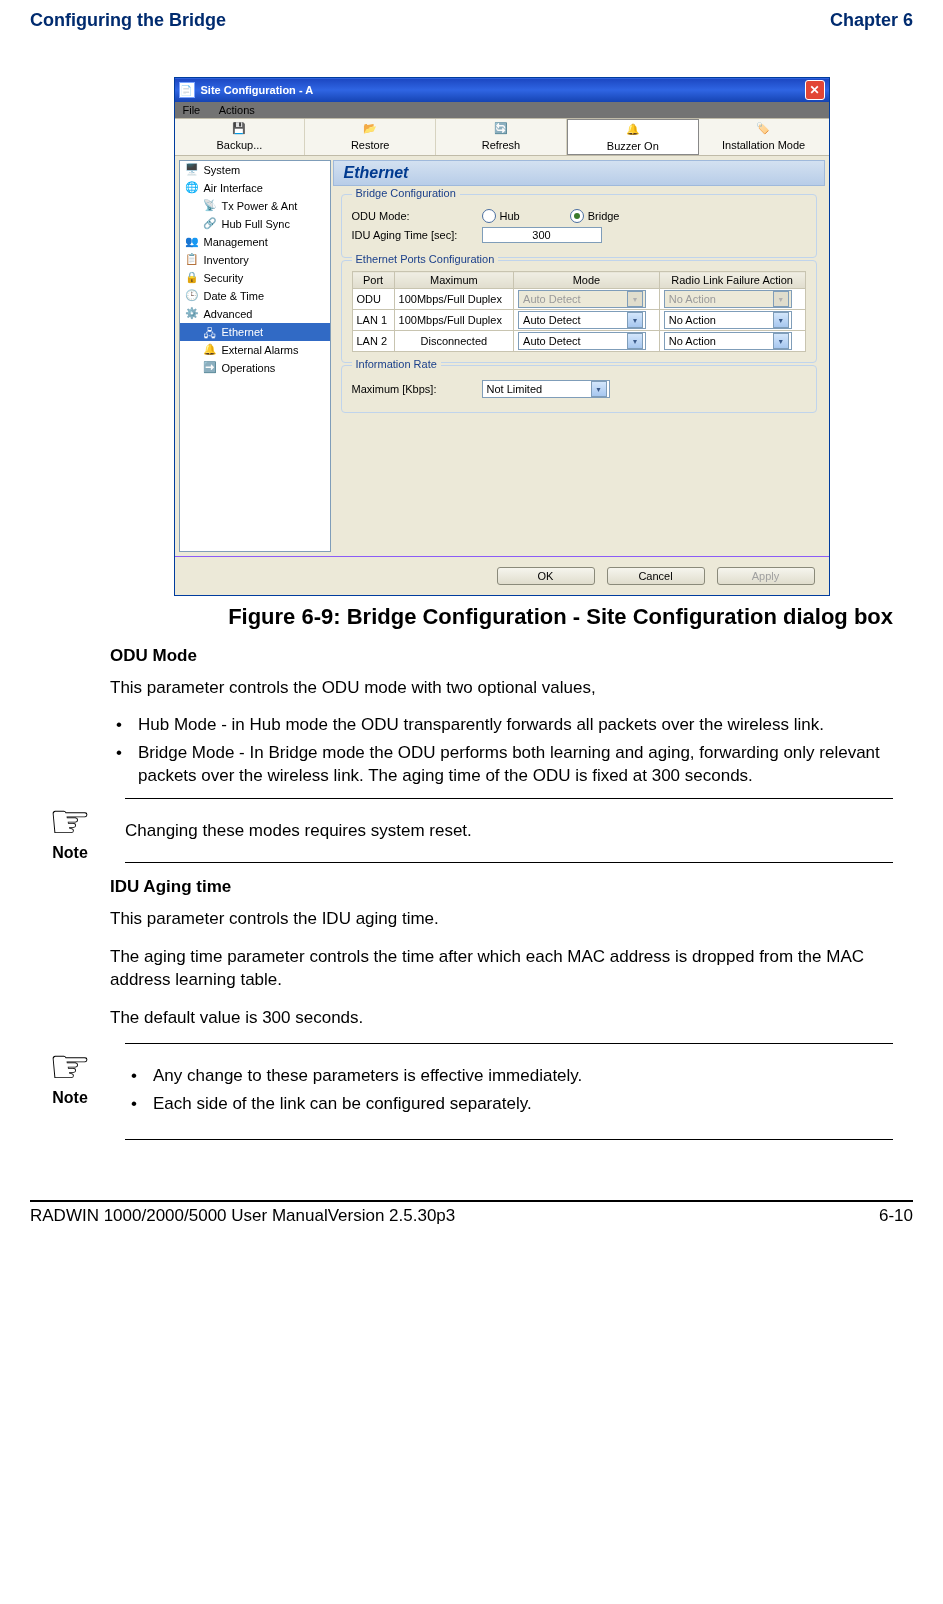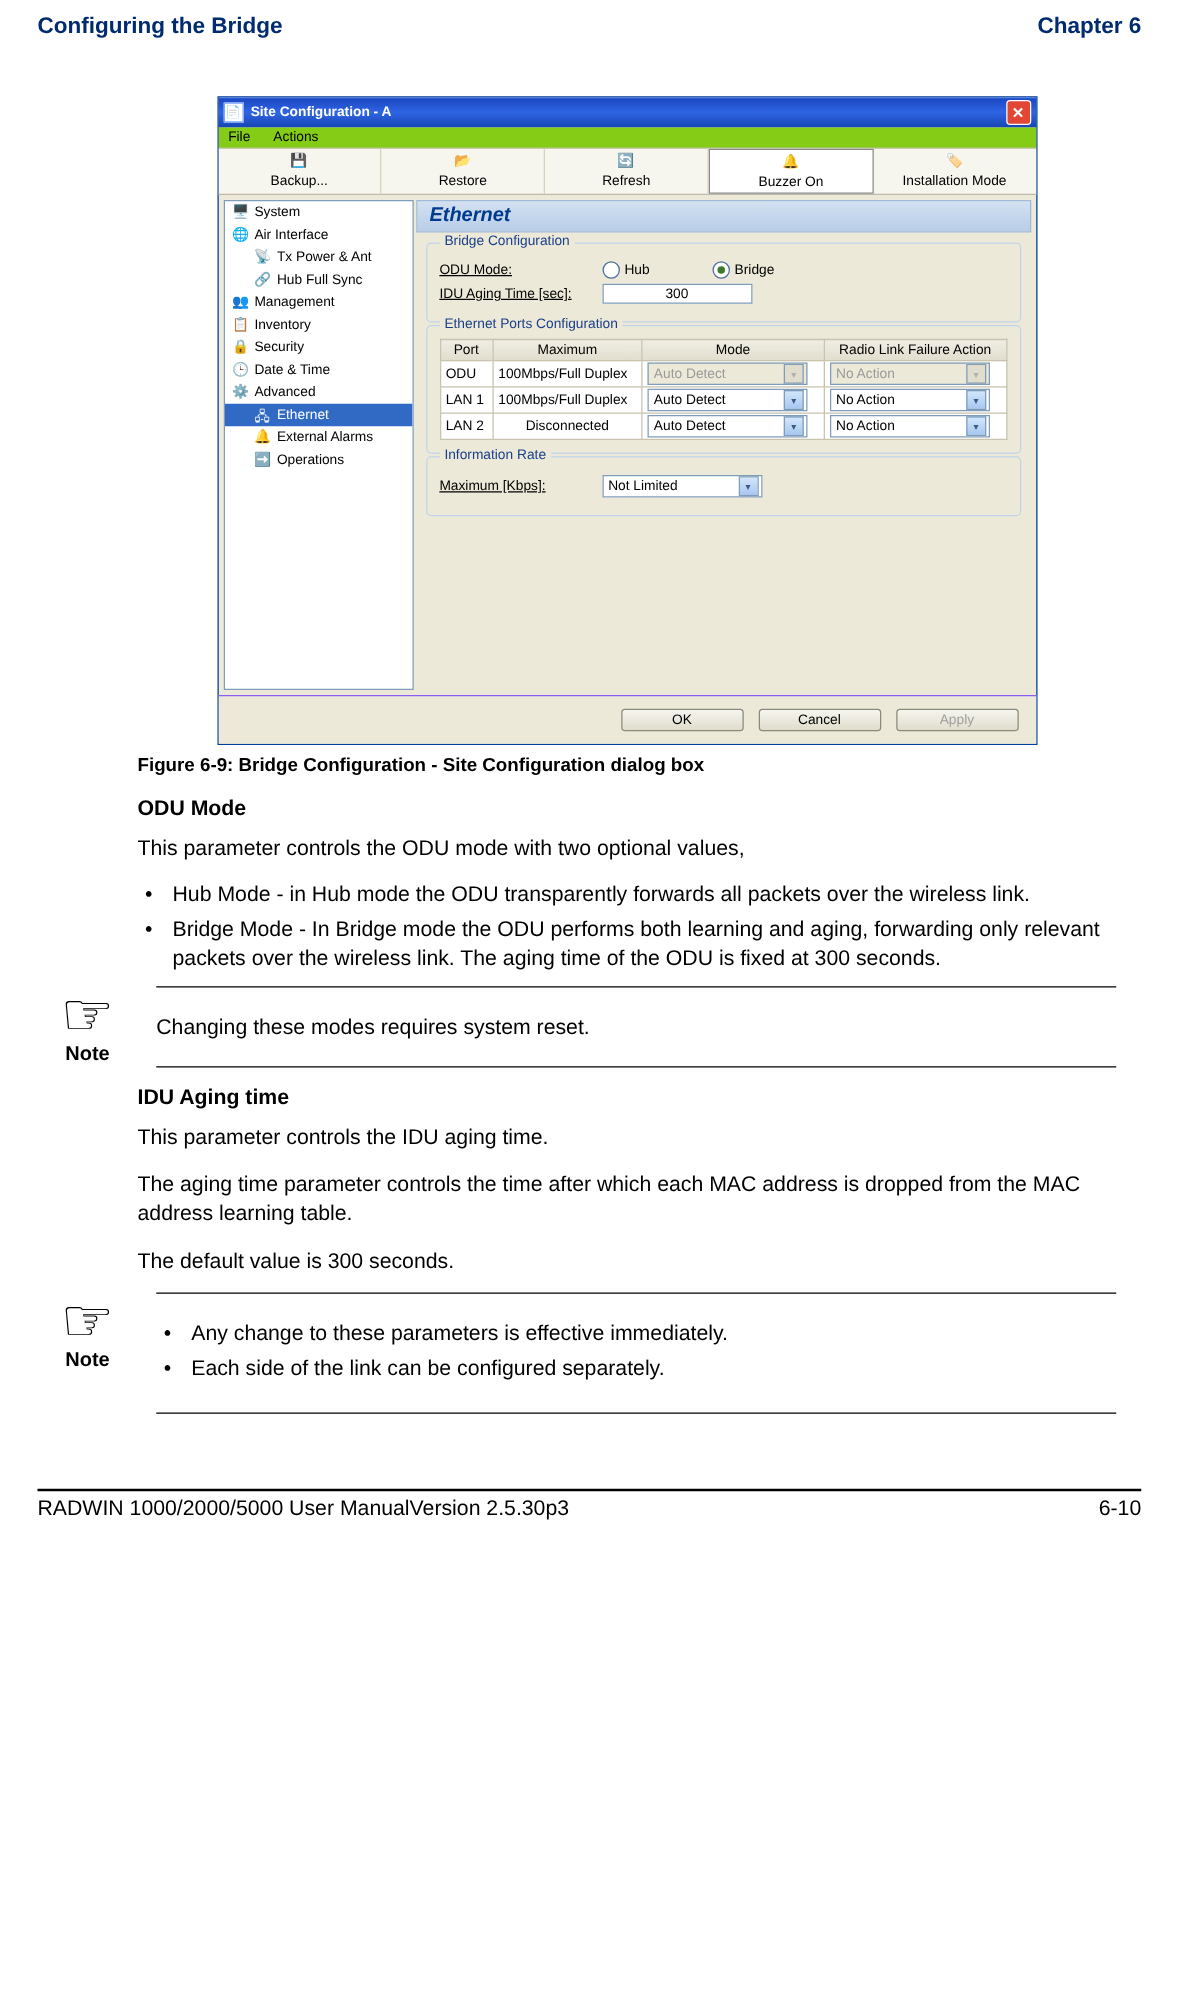--- a/index.html
+++ b/index.html
@@ -20,23 +20,23 @@
     font-weight: bold;
     font-size: 18px;
     border-bottom: none;
     margin-bottom: 46px;
   }
   .content {
     margin-left: 80px;
     margin-right: 20px;
   }
   .figure-caption {
-    text-align: left;
-    font-weight: bold;
-    font-size: 15px;
+    text-align: right;
+    font-weight: bold;
+    font-size: 22px;
     margin-top: 4px;
     margin-bottom: 16px;
     color: #000;
   }
   .subhead {
     font-weight: bold;
     font-size: 17px;
     margin-bottom: 10px;
     margin-top: 14px;
   }
@@ -155,21 +155,21 @@
     border: 1px solid #fff;
     border-radius: 3px;
     color: #fff;
     font-weight: bold;
     display: flex;
     align-items: center;
     justify-content: center;
     font-size: 12px;
   }
   .menubar {
-    background: #84cc16;
+    background: #737373;
     padding: 2px 8px;
     border-bottom: 1px solid #c0bba8;
     color: #000;
   }
   .menubar span { margin-right: 16px; }
   .toolbar {
     display: flex;
     background: #f6f5ee;
     border-bottom: 1px solid #c0bba8;
     padding: 0;
@@ -241,21 +241,21 @@
   .groupbox .glabel {
     position: absolute;
     top: -8px;
     left: 10px;
     background: #ece9d8;
     color: #1a3f8a;
     padding: 0 4px;
     font-size: 11px;
   }
   .row { display: flex; align-items: center; margin: 4px 0; }
-  .row .lbl { width: 130px; text-decoration: underline; }
+  .row .lbl { width: 130px; }
   .radio { display: inline-flex; align-items: center; margin-right: 50px; }
   .radio .dot {
     width: 12px; height: 12px; border-radius: 50%;
     border: 1px solid #4a6ea0; margin-right: 4px;
     background: #fff;
     display: flex; align-items: center; justify-content: center;
   }
   .radio.sel .dot::after {
     content: ""; width: 6px; height: 6px; border-radius: 50%; background: #3b7a2b;
   }

